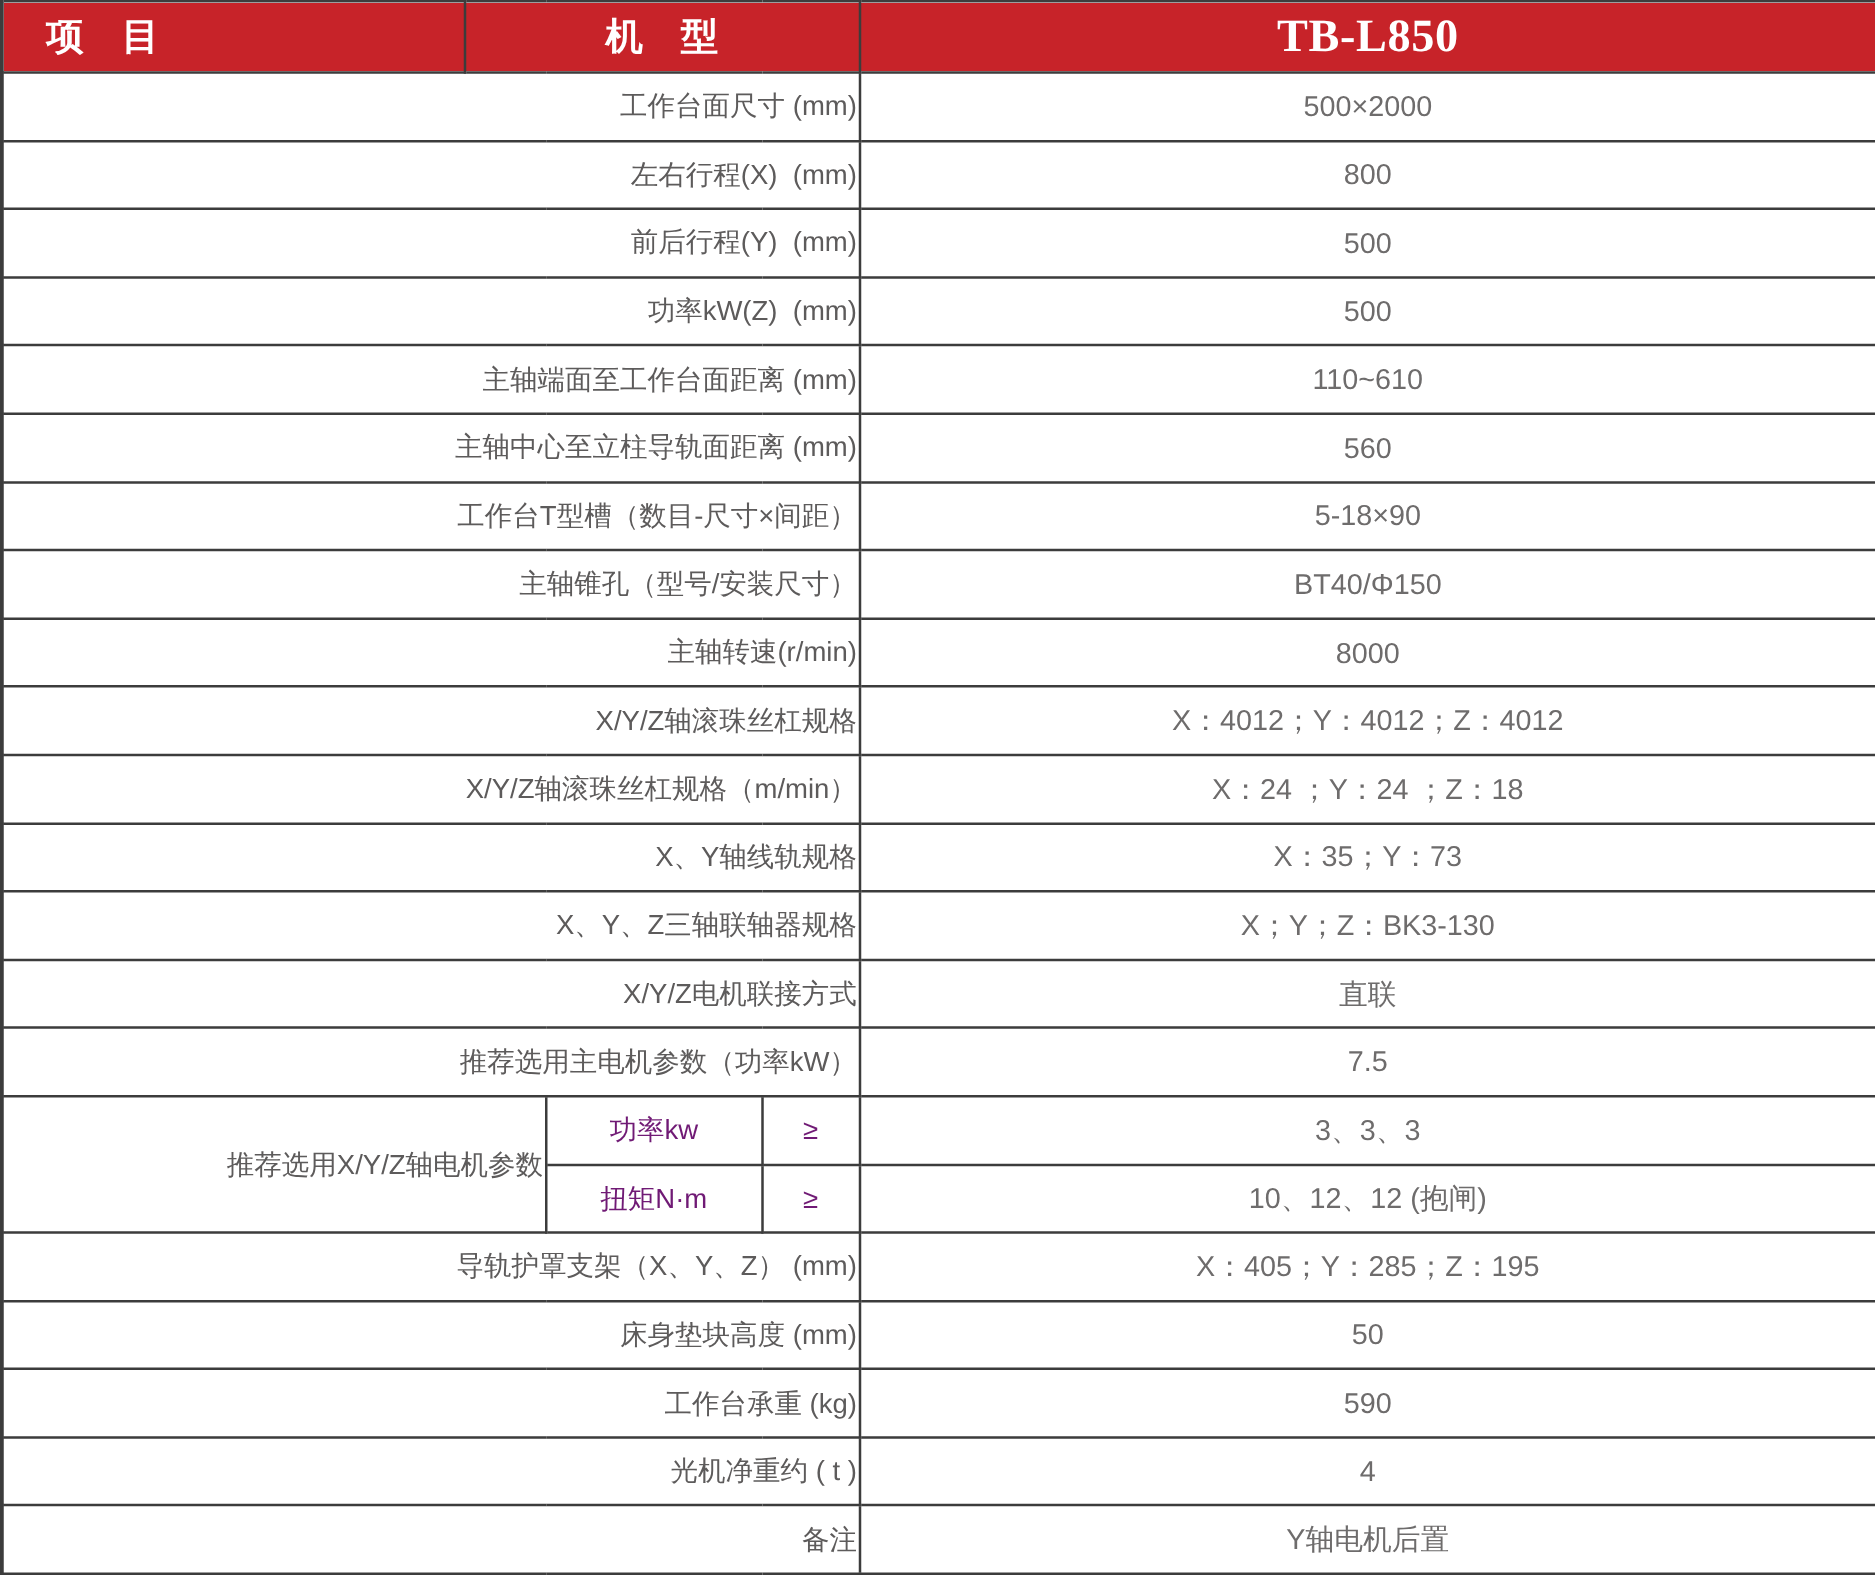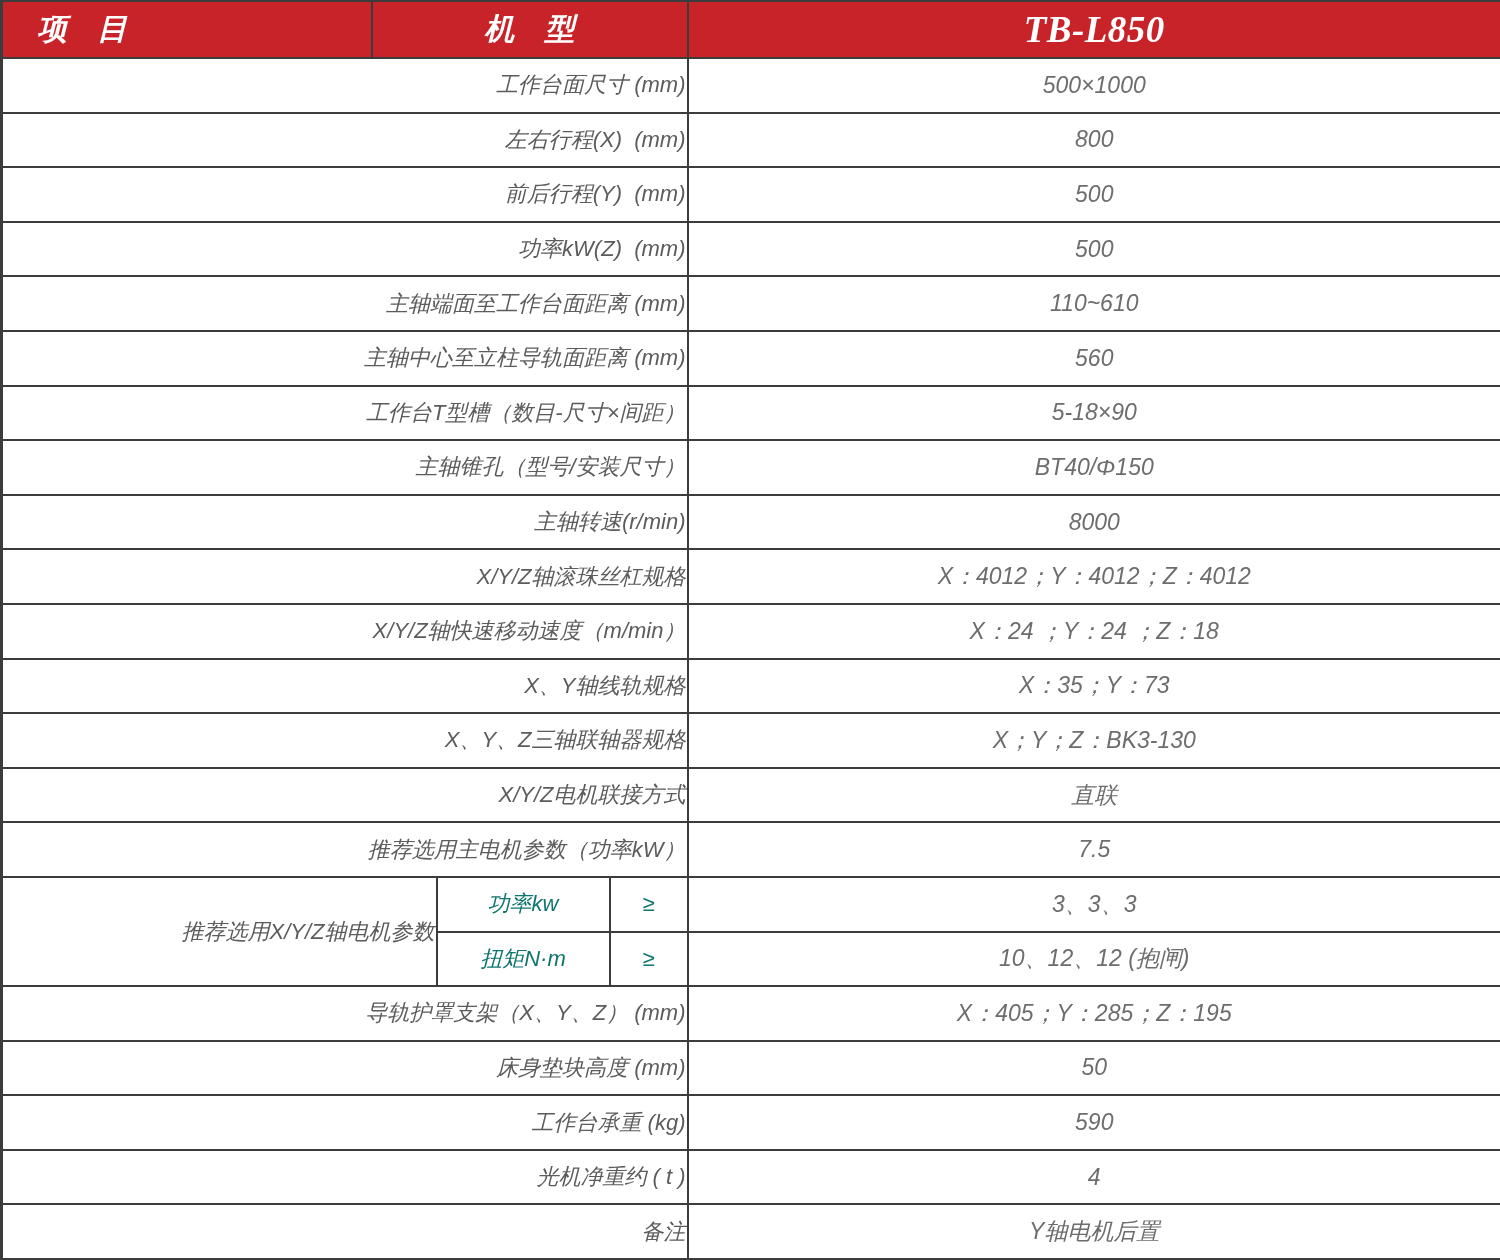--- a/index.html
+++ b/index.html
@@ -6,21 +6,20 @@
     margin: 0;
     padding: 0;
     background: #ffffff;
     font-family: "Liberation Sans", "DejaVu Sans", sans-serif;
   }
   #page {
     width: 1344px;
     height: 1260px;
     background: #ffffff;
     box-sizing: border-box;
-    font-style: italic;
   }
   table.spec {
     width: 1500px;
     border-collapse: collapse;
     table-layout: fixed;
     border-left: 3px solid #3c3c3c;
     border-right: 3px solid #3c3c3c;
     border-bottom: 3px solid #3c3c3c;
   }
   table.spec td, table.spec th {
@@ -70,21 +69,21 @@
   }
   td.val {
     color: #6e6c6c;
     font-size: 23px;
     text-align: center;
     white-space: pre;
     vertical-align: middle;
     padding: 0;
   }
   td.sub {
-    color: #0f766e;
+    color: #701a75;
     font-size: 22px;
     text-align: center;
     white-space: pre;
     vertical-align: middle;
     padding: 0;
   }
 </style>
 </head>
 <body>
 
@@ -100,21 +99,21 @@
     <thead>
       <tr>
         <th class="hdr hdr-item">项 目</th>
         <th class="hdr hdr-model" colspan="3">机 型</th>
         <th class="hdr hdr-value">TB-L850</th>
       </tr>
     </thead>
     <tbody>
       <tr>
         <td class="lbl" colspan="4">工作台面尺寸 (mm)</td>
-        <td class="val">500×1000</td>
+        <td class="val">500×2000</td>
       </tr>
       <tr>
         <td class="lbl" colspan="4">左右行程(X)  (mm)</td>
         <td class="val">800</td>
       </tr>
       <tr>
         <td class="lbl" colspan="4">前后行程(Y)  (mm)</td>
         <td class="val">500</td>
       </tr>
       <tr>
@@ -139,21 +138,21 @@
       </tr>
       <tr>
         <td class="lbl" colspan="4">主轴转速(r/min)</td>
         <td class="val">8000</td>
       </tr>
       <tr>
         <td class="lbl" colspan="4">X/Y/Z轴滚珠丝杠规格</td>
         <td class="val">X：4012；Y：4012；Z：4012</td>
       </tr>
       <tr>
-        <td class="lbl" colspan="4">X/Y/Z轴快速移动速度（m/min）</td>
+        <td class="lbl" colspan="4">X/Y/Z轴滚珠丝杠规格（m/min）</td>
         <td class="val">X：24 ；Y：24 ；Z：18</td>
       </tr>
       <tr>
         <td class="lbl" colspan="4">X、Y轴线轨规格</td>
         <td class="val">X：35；Y：73</td>
       </tr>
       <tr>
         <td class="lbl" colspan="4">X、Y、Z三轴联轴器规格</td>
         <td class="val">X；Y；Z：BK3-130</td>
       </tr>

